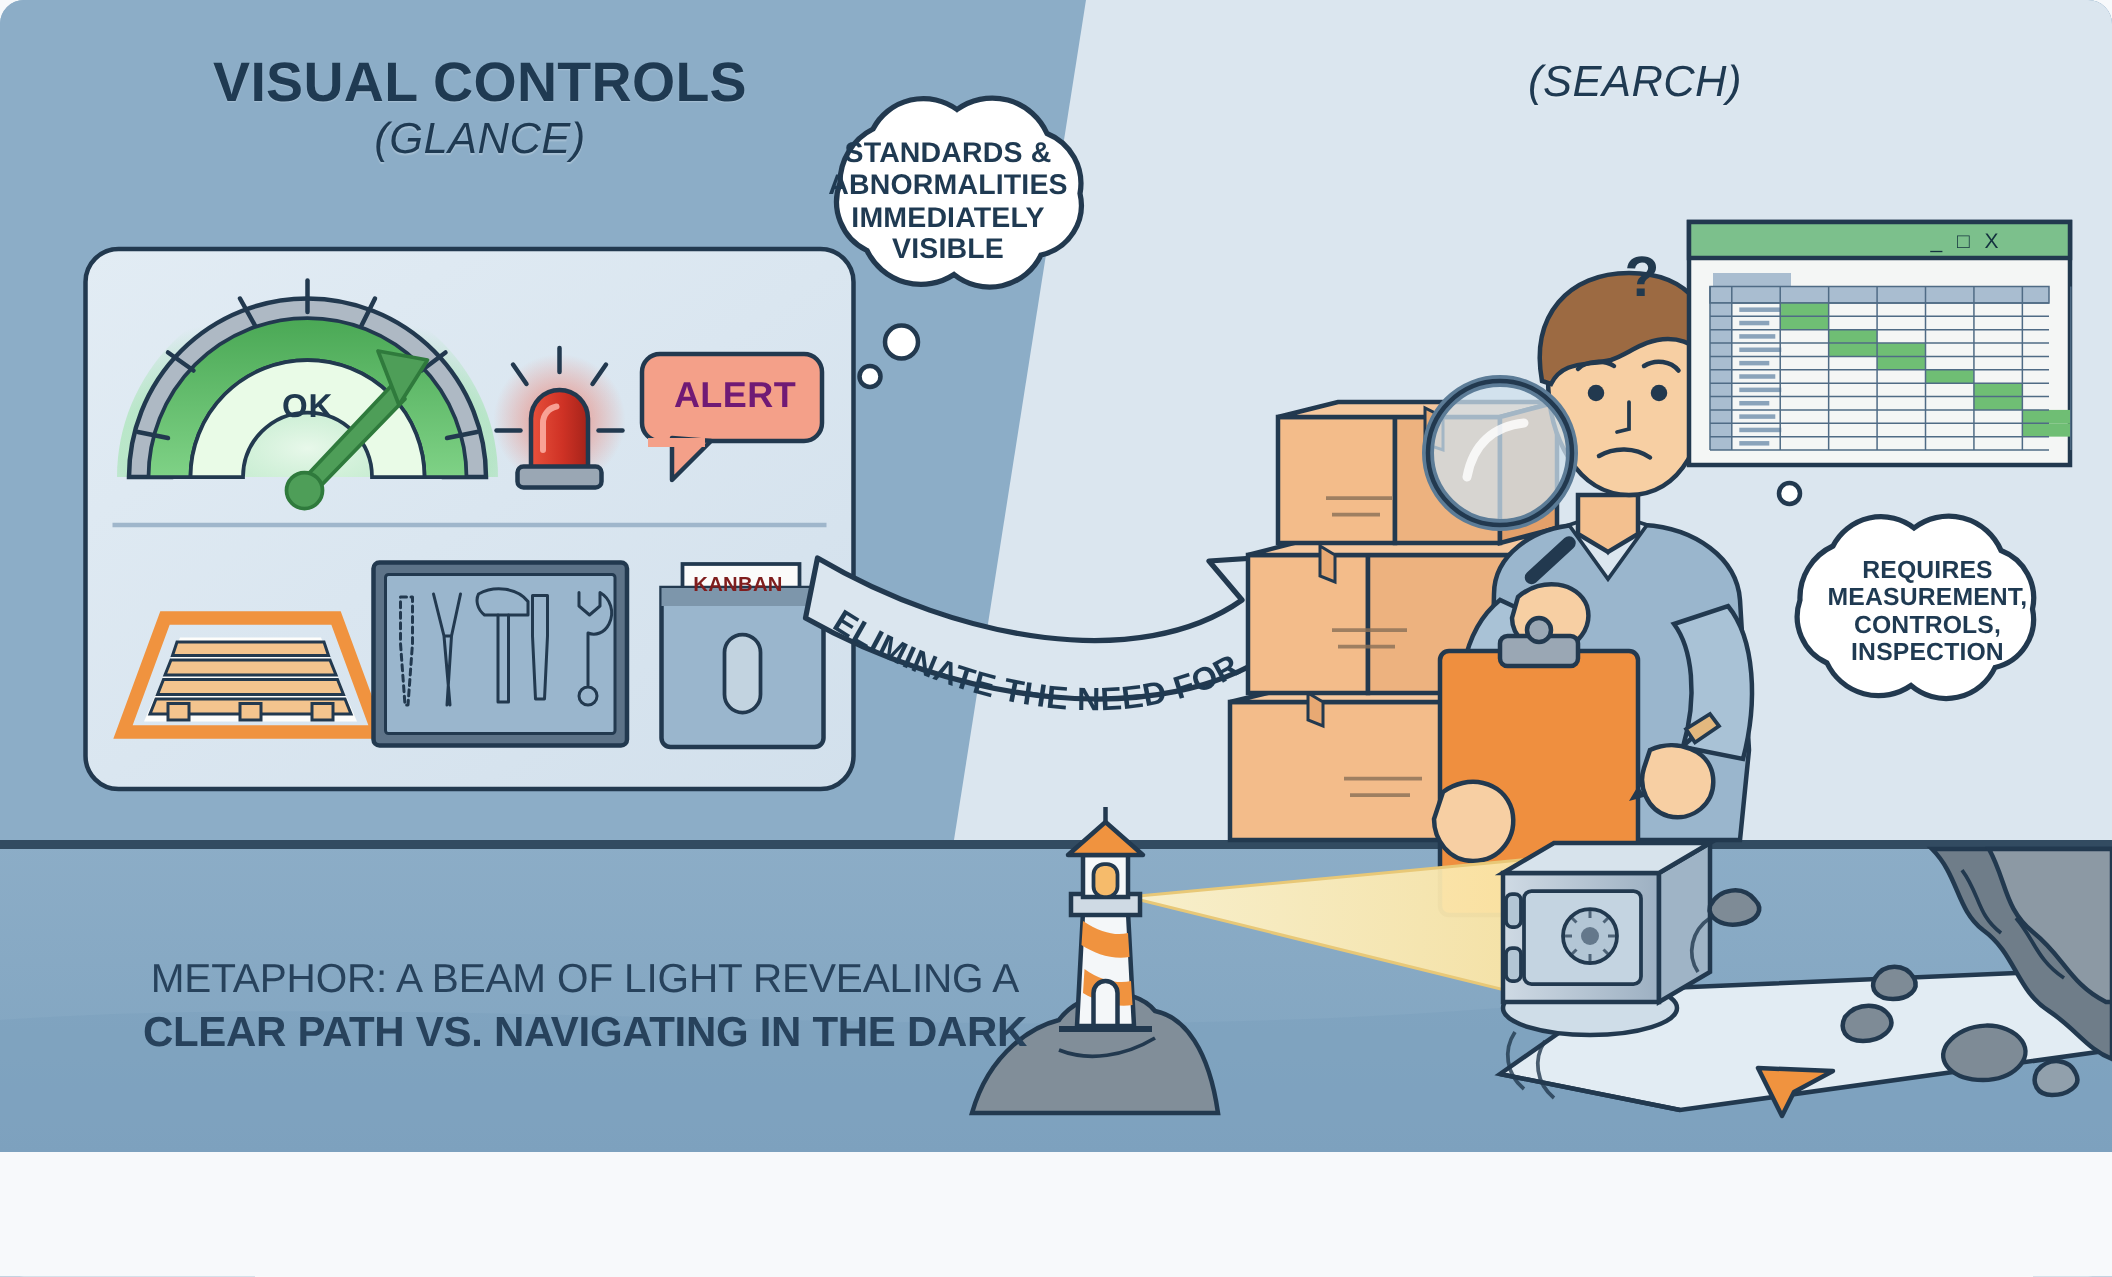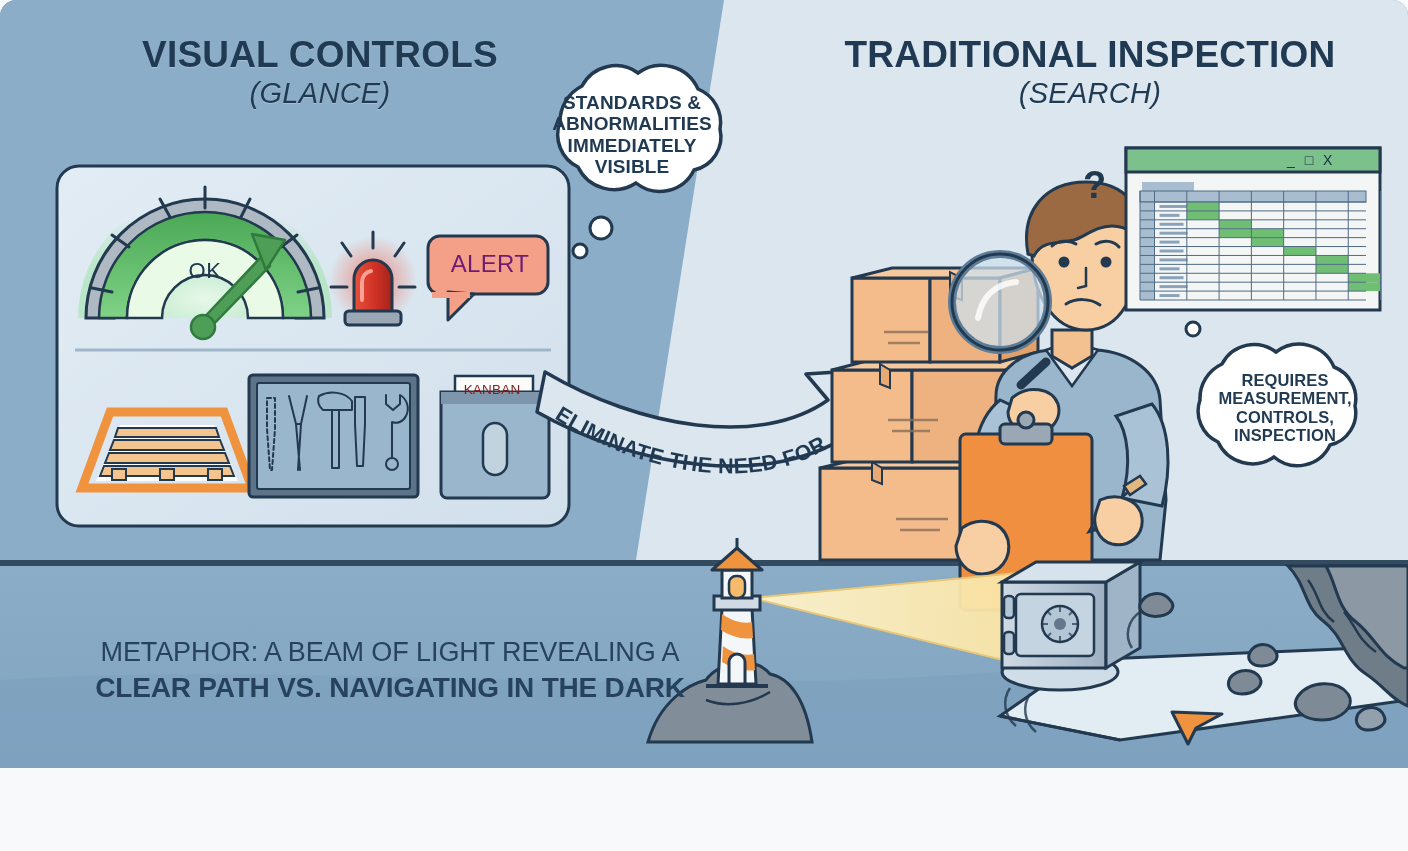--- a/index.html
+++ b/index.html
@@ -31,21 +31,21 @@
   #bubble-right-text{left:1196px;top:371px;width:178px;font-size:16.5px;}
 
   #metaphor{
     position:absolute;left:60px;top:636px;width:660px;text-align:center;color:#27425c;
     line-height:1.22;
   }
   #metaphor .l1{display:block;font-size:27px;font-weight:normal;letter-spacing:-.1px;}
   #metaphor .l2{display:block;font-size:28px;font-weight:bold;letter-spacing:-.2px;margin-top:2px;}
 
   
-  .mini{position:absolute;color:#20394f;font-weight:normal;}
+  .mini{position:absolute;color:#20394f;font-weight:bold;}
   #gauge-ok{left:160px;top:258px;width:90px;text-align:center;font-size:22px;letter-spacing:.5px;}
   #alert-label{left:438px;top:250px;width:104px;text-align:center;font-size:24px;color:#701a75;letter-spacing:.3px;}
   #kanban-label{left:452px;top:382px;width:80px;text-align:center;font-size:13.5px;color:#7f1d1d;letter-spacing:.2px;}
   #qmark{left:1083px;top:164px;font-size:38px;color:#21394e;font-weight:bold;}
   #wincontrols{left:1287px;top:152px;font-size:14px;color:#14323f;letter-spacing:3px;font-weight:normal;}
 
   
   #banner-text{
     position:absolute;left:545px;top:390px;width:340px;height:100px;pointer-events:none;
   }
@@ -452,21 +452,20 @@
       <path d="M1172 712 L1222 714 L1196 728 L1188 744 Z" fill="#f0933f" stroke="#22394f" stroke-width="3" stroke-linejoin="round"></path>
 
     </svg>
 
     <div class="ttl" id="title-left">
       <span>VISUAL CONTROLS</span>
       <span class="sub">(GLANCE)</span>
     </div>
 
     <div class="ttl" id="title-right">
-      <span>TRADITIONAL INSPECTION</span>
       <span class="sub">(SEARCH)</span>
     </div>
 
     <div class="bubble-text" id="bubble-left-text">
         <div>STANDARDS &amp;</div>
         <div>ABNORMALITIES</div>
         <div>IMMEDIATELY</div>
         <div>VISIBLE</div>
       </div>
     <div class="bubble-text" id="bubble-right-text">

